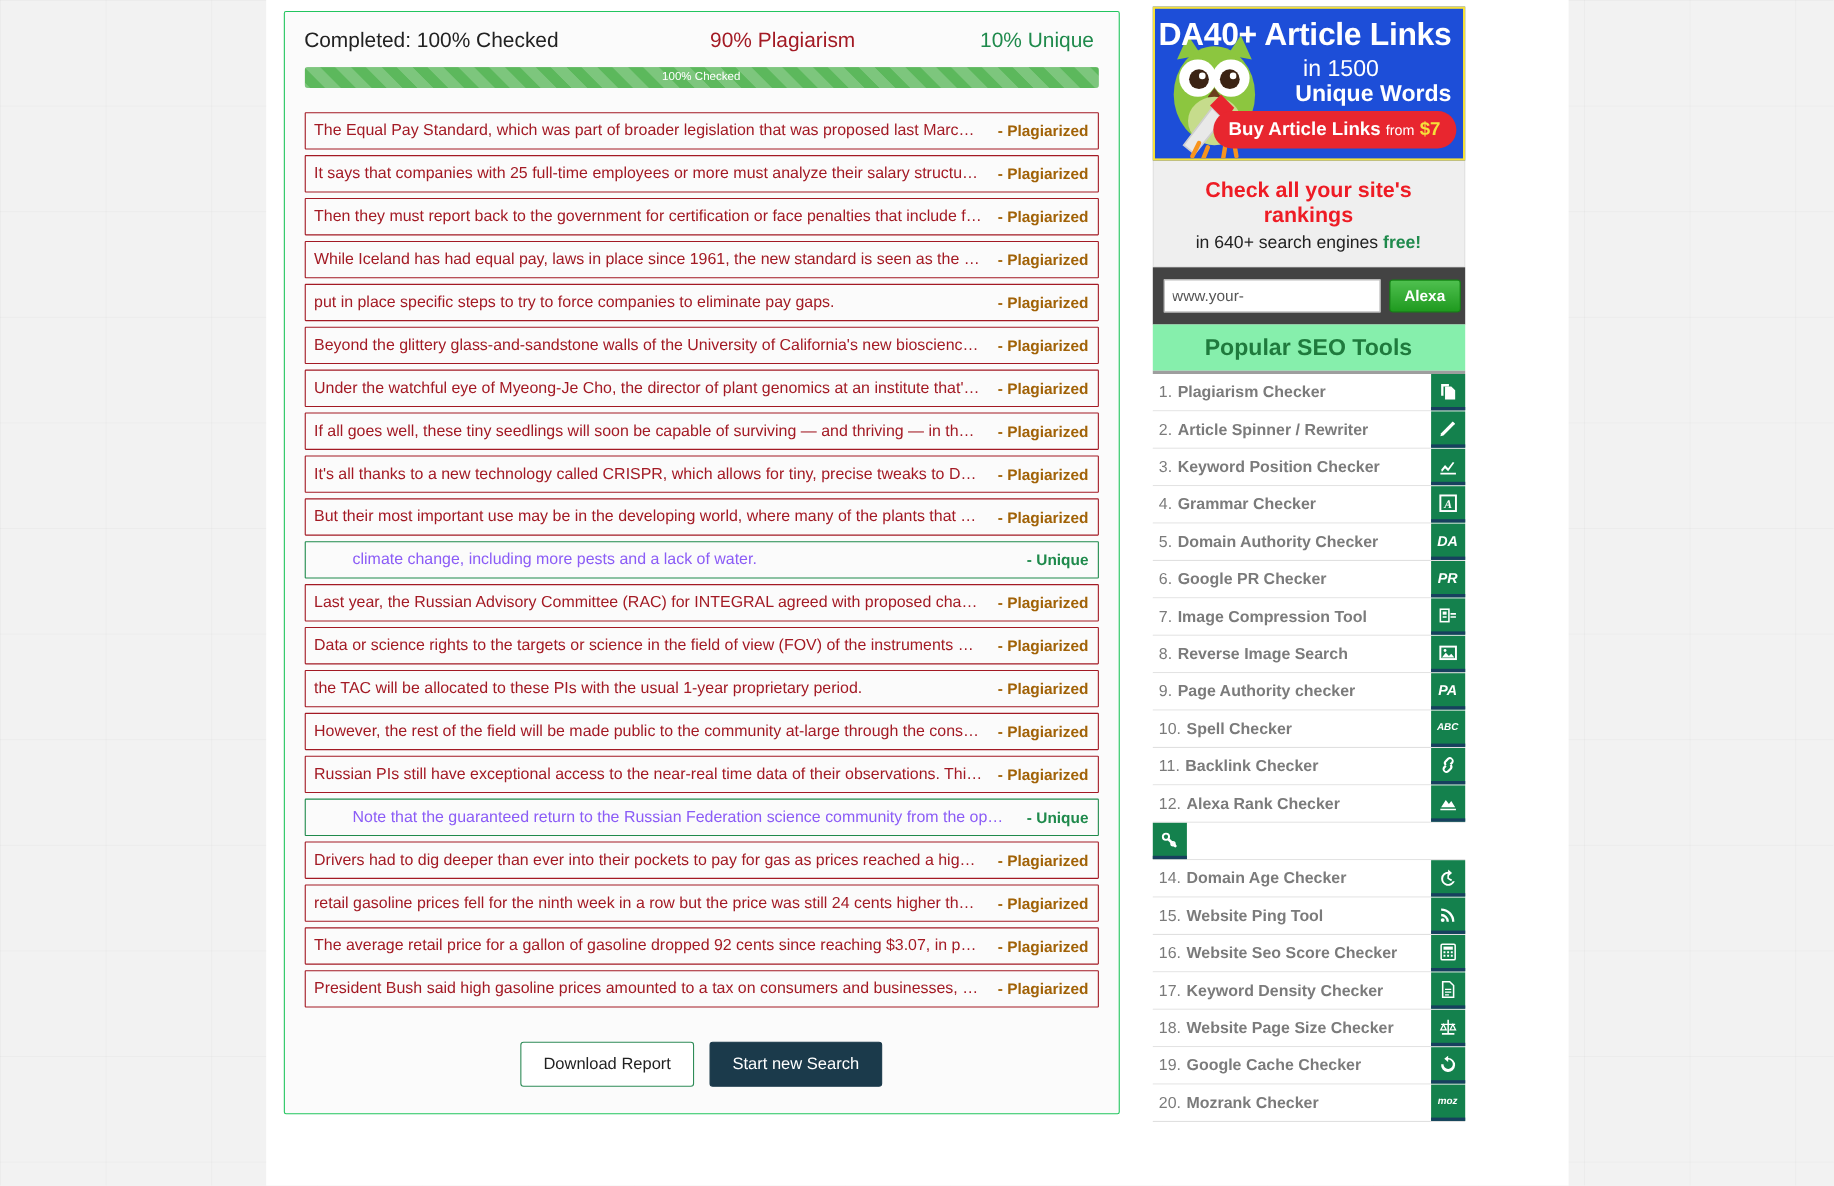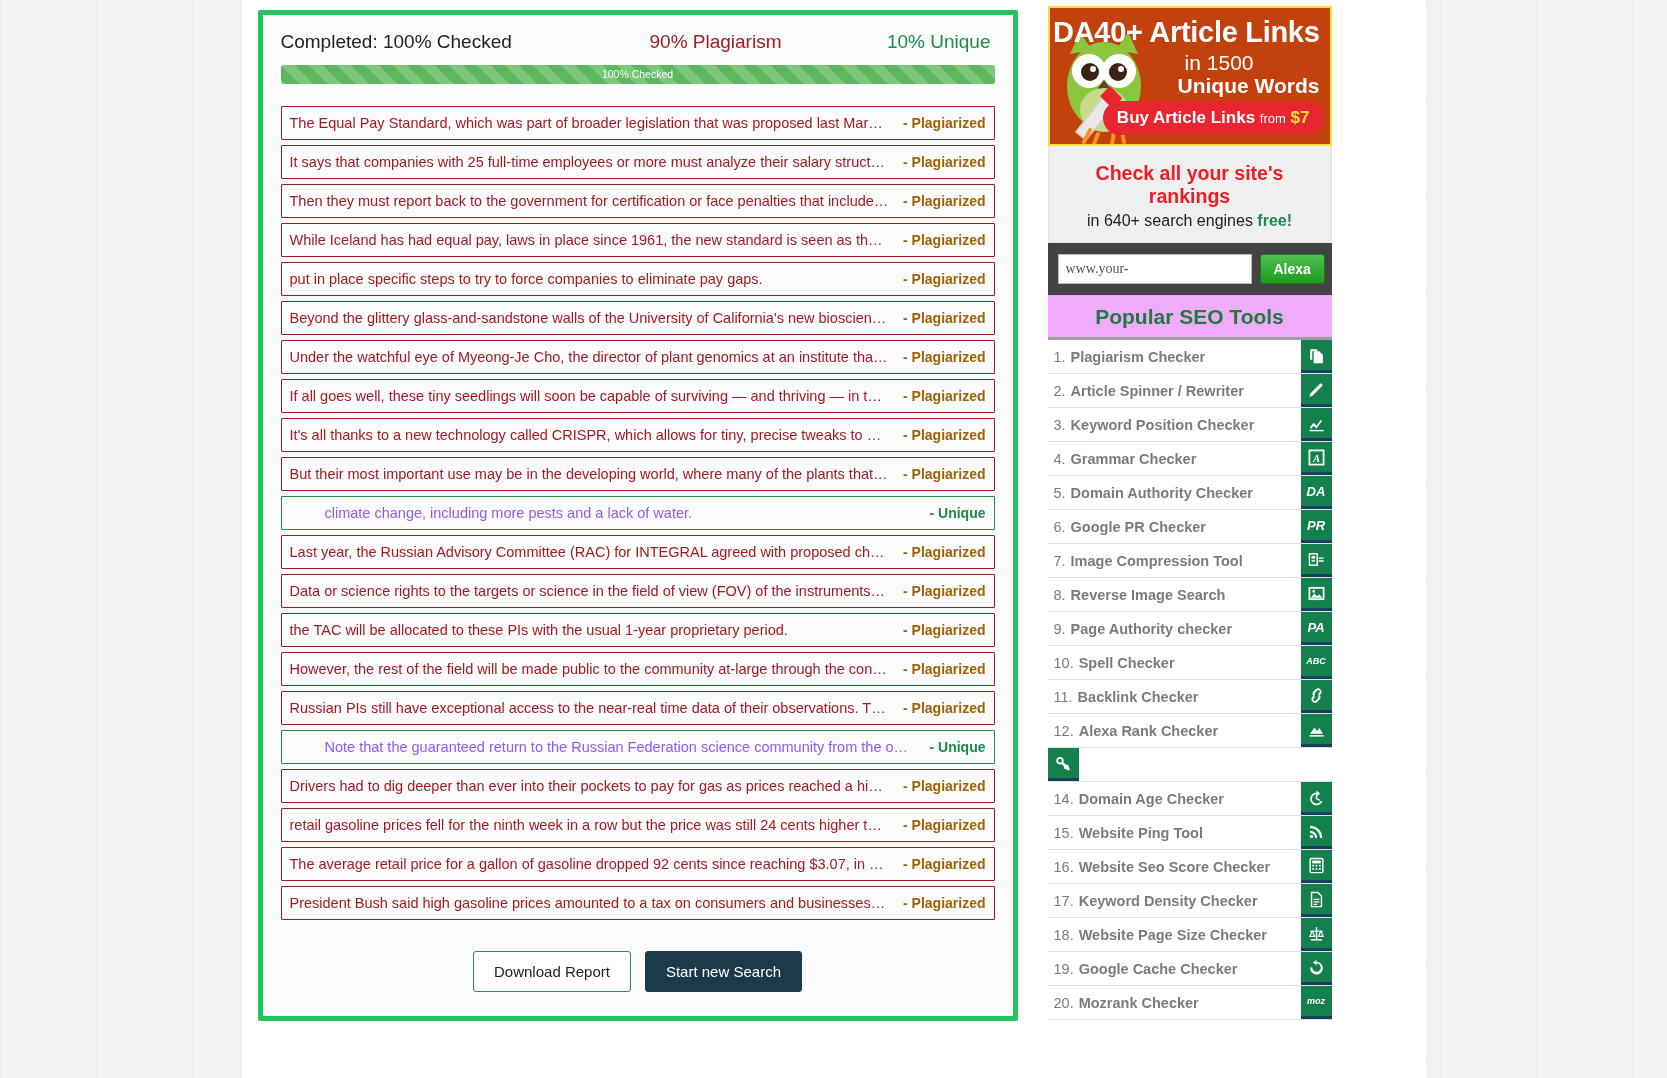--- a/index.html
+++ b/index.html
@@ -38,21 +38,21 @@
     position: relative;
   }
 
   
   .main-col {
     width: 760px;
     margin-left: 16px;
     padding-top: 10px;
   }
   .result-panel {
-    border: 5px solid #22c55e;
+    border: 1px solid #22c55e;
     background: #fbfbfb;
     border-radius: 2px;
   }
   .summary-bar {
     display: flex;
     align-items: center;
     padding: 16px 18px 6px 18px;
     font-size: 19px;
   }
   .summary-left  { color: #222; flex: 0 0 330px; }
@@ -145,21 +145,21 @@
 
   
   .side-col {
     width: 284px;
     padding-top: 6px;
   }
   .ad-banner {
     position: relative;
     width: 284px;
     height: 140px;
-    background: #c2410c;
+    background: #1d4ed8;
     border: 2px solid #f5e03a;
     overflow: hidden;
   }
   .ad-line1 {
     position: absolute; top: 8px; left: 0; right: 10px;
     text-align: right;
     font-size: 29px; font-weight: bold; color: #fff;
     letter-spacing: -0.3px;
   }
   .ad-line2 {
@@ -207,21 +207,21 @@
     align-items: center;
   }
   .rank-input {
     flex: 1;
     height: 30px;
     border: 1px solid #bbb;
     background: #fff;
     font-size: 14px;
     color: #555;
     padding: 0 7px;
-    font-family: Liberation Serif, serif;
+    font-family: Liberation Sans, sans-serif;
     outline: none;
   }
   .rank-input::placeholder { color: #9b9b9b; }
   .rank-check-btn {
     background: #2aa52a;
     background-image: linear-gradient(#4fc04f, #1f9a1f);
     border: 1px solid #148014;
     color: #fff;
     font-size: 14px;
     font-weight: bold;
@@ -230,21 +230,21 @@
     cursor: pointer;
     font-family: "Liberation Sans", sans-serif;
   }
 
   .tools-title {
     text-align: center;
     color: #1f7a3d;
     font-size: 21px;
     font-weight: bold;
     padding: 10px 0 8px 0;
-    background: #f0abfc;
+    background: #86efac;
   }
   .tools-list { border-top: 3px solid #9e9e9e; }
   .tool-row {
     display: flex;
     align-items: stretch;
     border-bottom: 1px solid #e0e0e0;
     background: #fff;
     height: 34px;
   }
   .tool-label {

